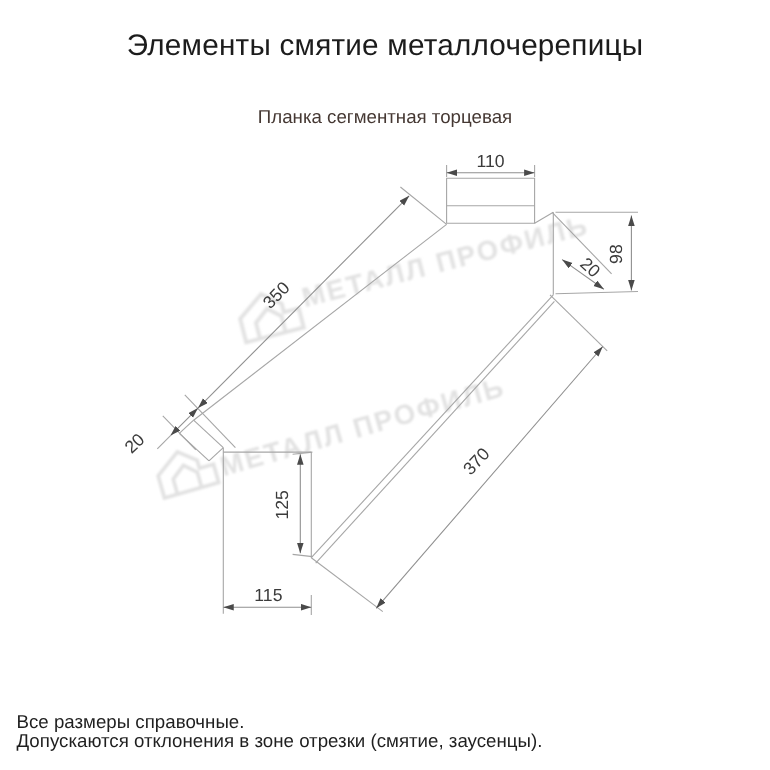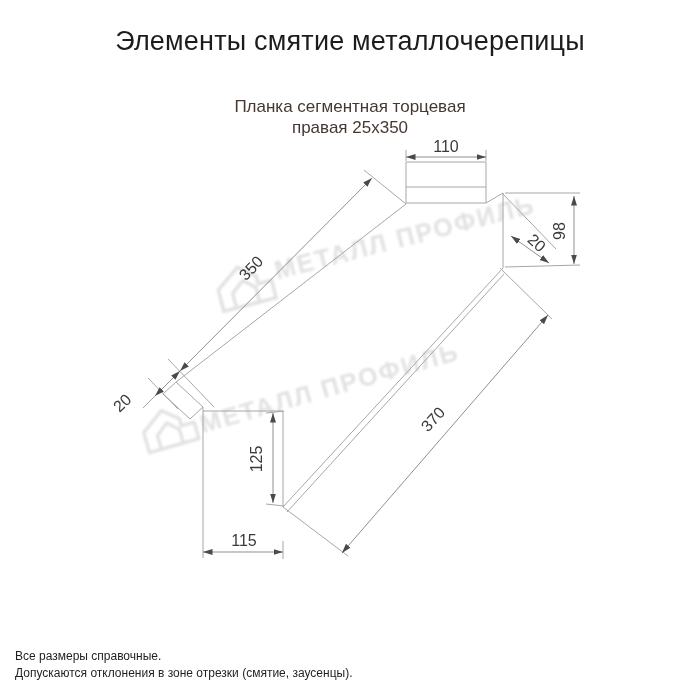--- a/index.html
+++ b/index.html
@@ -14,38 +14,37 @@
   .page-title{
     position:absolute;top:26px;left:0;width:700px;text-align:center;
     font-size:27px;font-weight:400;color:var(--ink);letter-spacing:0.2px;
   }
   .product-title{
     position:absolute;top:96px;left:0;width:700px;text-align:center;
     font-size:17px;line-height:21px;color:var(--accent);
   }
   .footer{
     position:absolute;left:15px;top:648px;color:#1f1f1f;
-    font-size:12px;line-height:17px;
+    font-size:17px;line-height:17px;
   }
   svg.draw{position:absolute;left:0;top:0;}
   .form,.ext{stroke:var(--line);stroke-width:1;fill:none;}
   .dim{stroke:#8f8f8f;stroke-width:1;fill:none;}
   .dimlabel{fill:var(--dimtext);font-size:16px;font-family:"Liberation Sans","DejaVu Sans",sans-serif;}
   .wmtext{fill:var(--wm);font-size:25px;font-weight:bold;letter-spacing:2px;
     font-family:"Liberation Sans","DejaVu Sans",sans-serif;}
   .wmshape{stroke:var(--wm);stroke-width:3.5;fill:none;}
 </style>
 </head>
 <body>
 
 <div class="page-title">Элементы смятие металлочерепицы</div>
 
 <div class="product-title">
   <div>Планка сегментная торцевая</div>
-  <div>правая 25x350</div>
 </div>
 
 <svg class="draw" width="700" height="700" viewBox="0 0 700 700">
   <defs>
     <marker id="arr" markerWidth="11" markerHeight="8" refX="9.5" refY="3" orient="auto-start-reverse" markerUnits="userSpaceOnUse">
       <path d="M0,0 L9.5,3 L0,6 Z" fill="#4a4a4a"></path>
     </marker>
     <filter id="wmblur" x="-20%" y="-20%" width="140%" height="140%">
       <feGaussianBlur stdDeviation="0.9"></feGaussianBlur>
     </filter>

